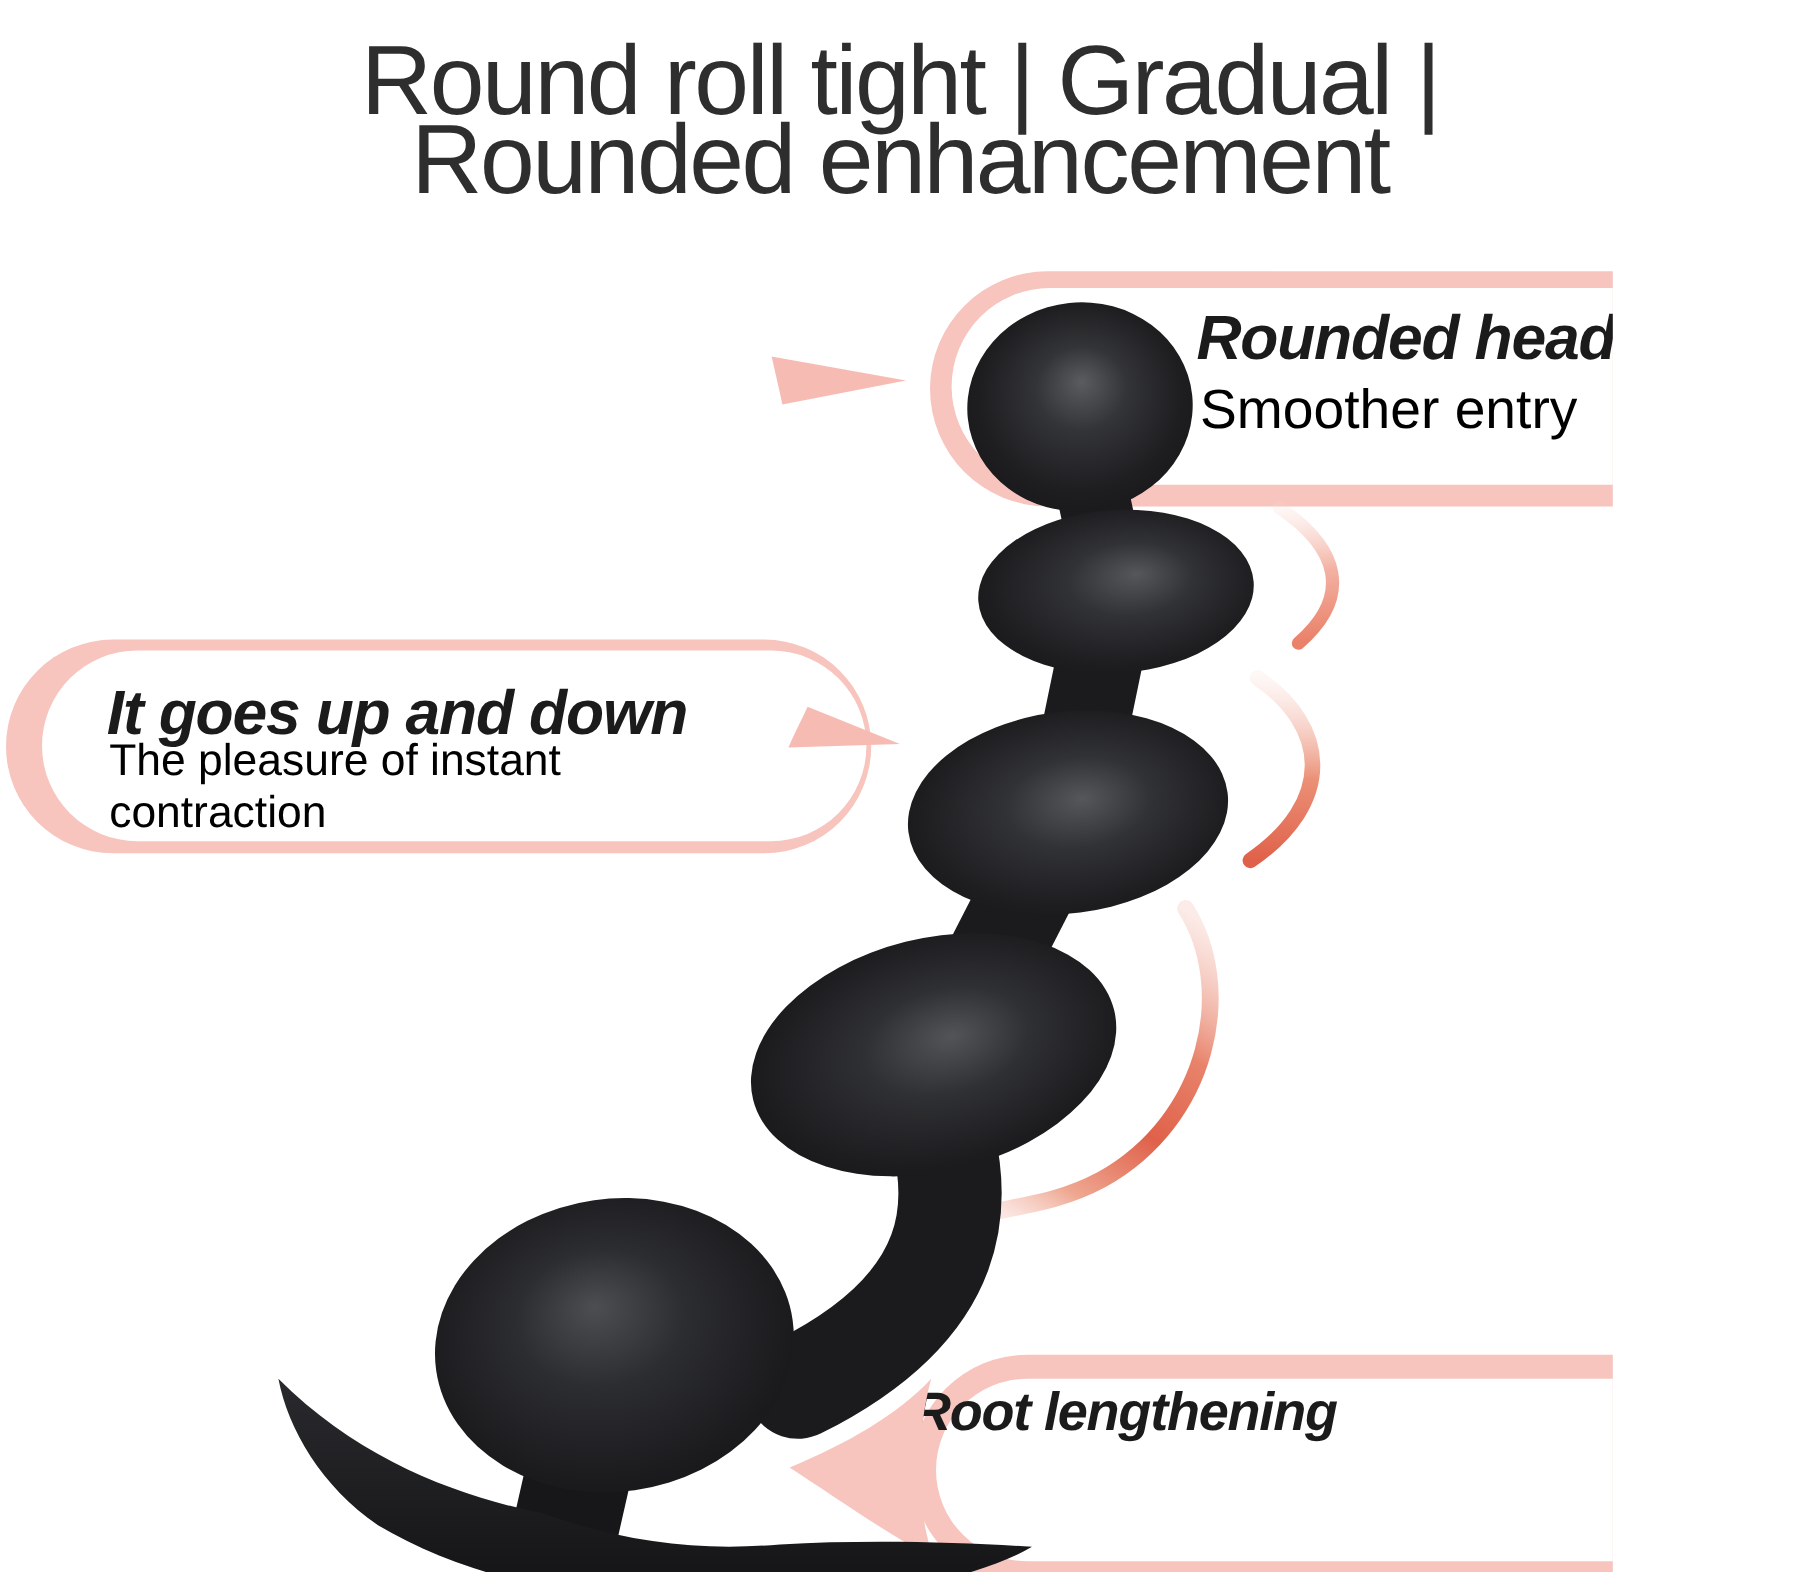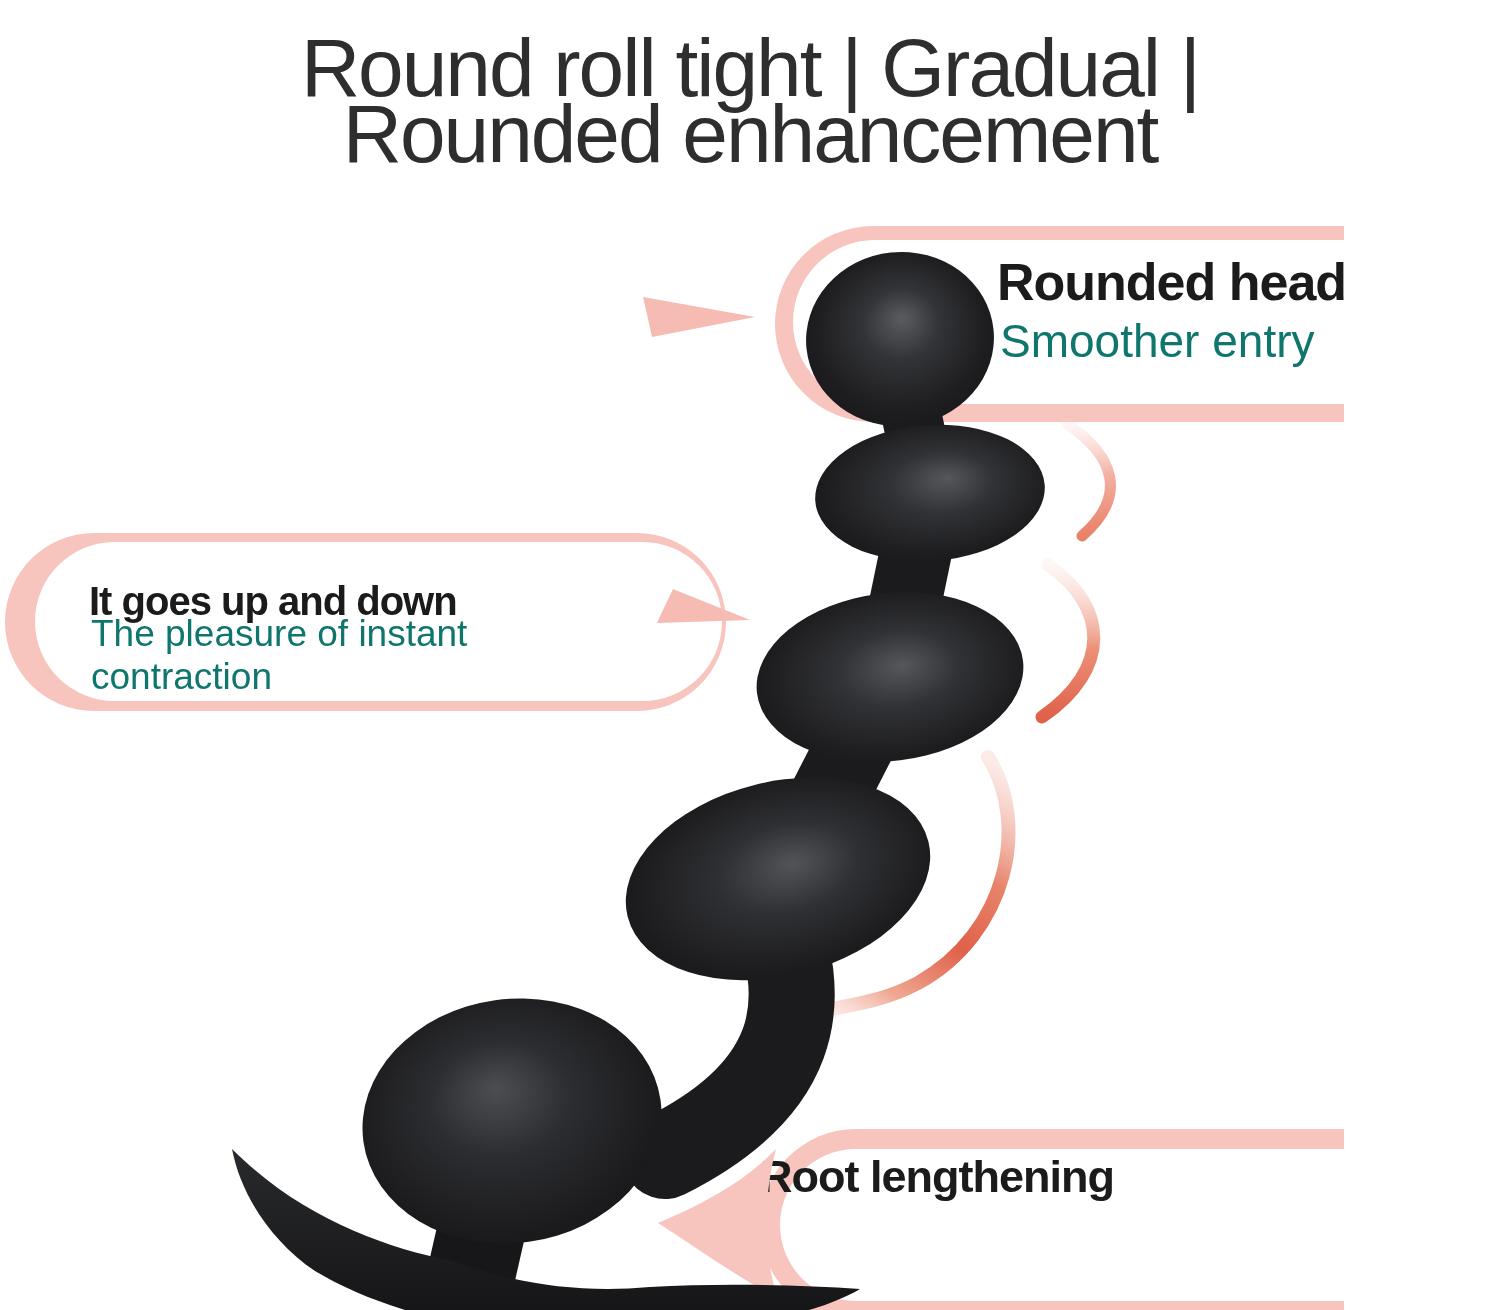--- a/index.html
+++ b/index.html
@@ -11,33 +11,33 @@
   
   .page-title{
     position:absolute;top:4px;left:0;width:1500px;
     text-align:center;color:#2e2e2e;font-weight:500;
     font-size:82px;line-height:0.80;letter-spacing:-2px;
   }
   .page-title span{display:block;}
   
   .pill{position:absolute;background:#f7c4be;}
   .pill-inner{position:absolute;background:#ffffff;}
-  .callout-heading{color:#1b1b1b;font-weight:bold;}
-  .callout-body{color:#0f766e;font-weight:normal;}
+  .callout-heading{color:#1b1b1b;font-weight:bold;font-style:italic;}
+  .callout-body{color:#000000;font-weight:normal;}
 
   
   .pill-top{left:775px;top:195px;width:702px;height:196px;border-radius:98px;}
   .pill-top .pill-inner{left:18px;top:14px;right:18px;bottom:18px;border-radius:82px;}
   .pill-top .callout-heading{position:absolute;left:222px;top:26px;font-size:52px;letter-spacing:-1px;}
   .pill-top .callout-body{position:absolute;left:225px;top:88px;font-size:46px;}
 
   
   .pill-left{left:5px;top:502px;width:721px;height:178px;border-radius:89px;}
   .pill-left .pill-inner{left:30px;top:9px;right:4px;bottom:10px;border-radius:80px;}
-  .pill-left .callout-heading{position:absolute;left:84px;top:46px;font-size:40px;letter-spacing:-1px;}
+  .pill-left .callout-heading{position:absolute;left:84px;top:32px;font-size:52px;letter-spacing:-1px;}
   .pill-left .callout-body{position:absolute;left:86px;top:80px;font-size:37px;line-height:1.15;width:540px;}
 
   
   .pill-bottom{left:760px;top:1098px;width:687px;height:192px;border-radius:96px;}
   .pill-bottom .pill-inner{left:20px;top:20px;right:20px;bottom:20px;border-radius:78px;}
   .pill-bottom .callout-heading{position:absolute;left:0;top:22px;width:100%;text-align:left;font-size:45px;letter-spacing:-1px;}
   .pill-bottom .callout-body{position:absolute;left:0;top:78px;width:100%;text-align:center;font-size:42px;}
 
   
   .art{position:absolute;left:0;top:0;width:1500px;height:1310px;pointer-events:none;}

